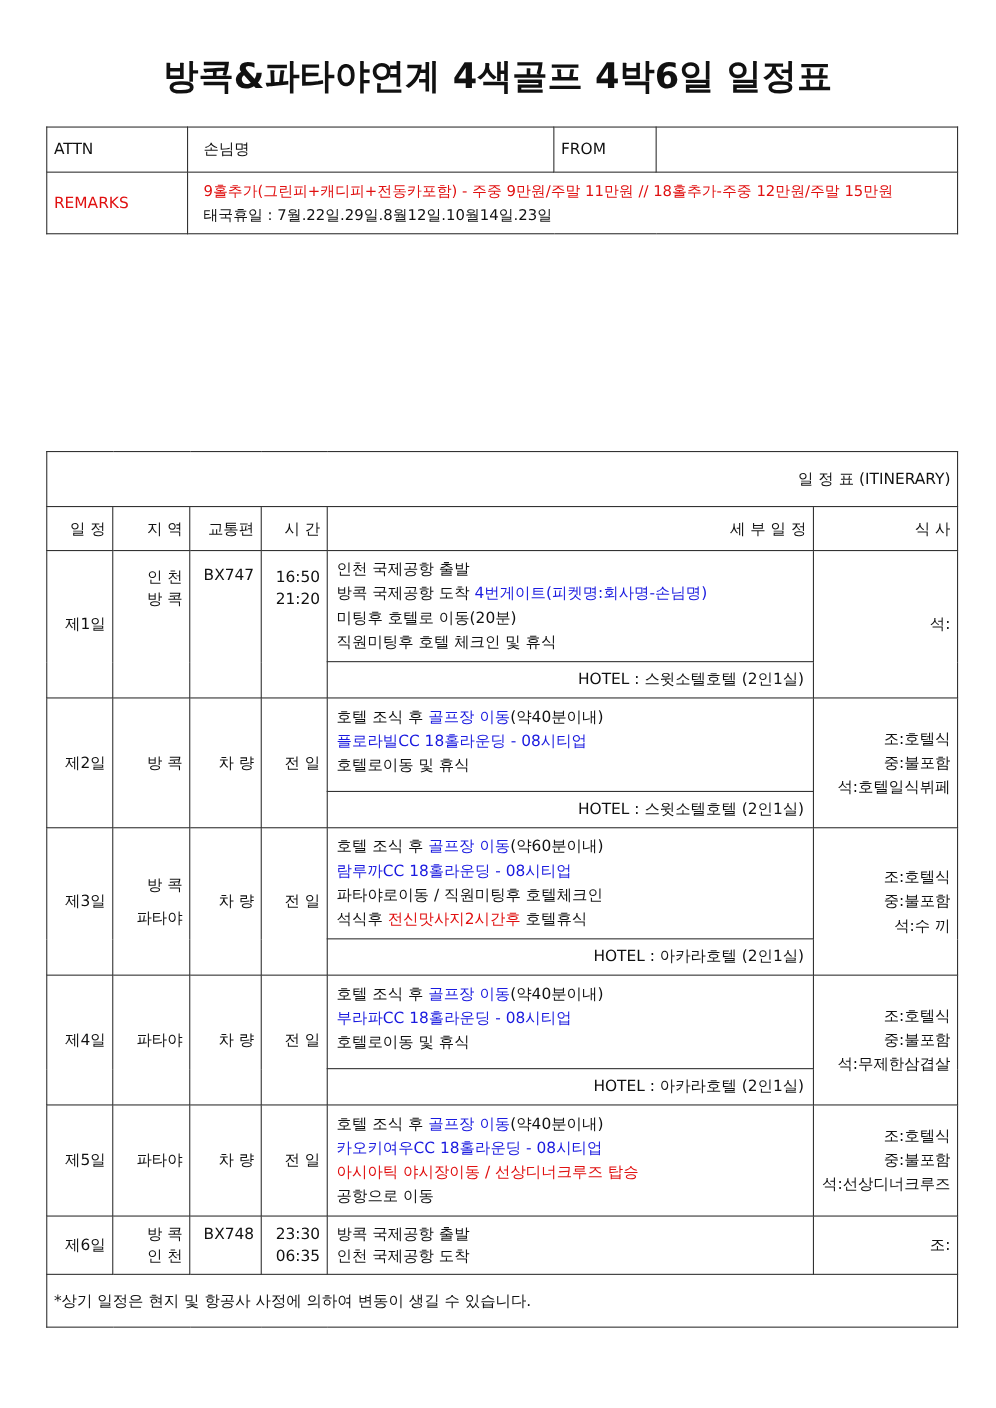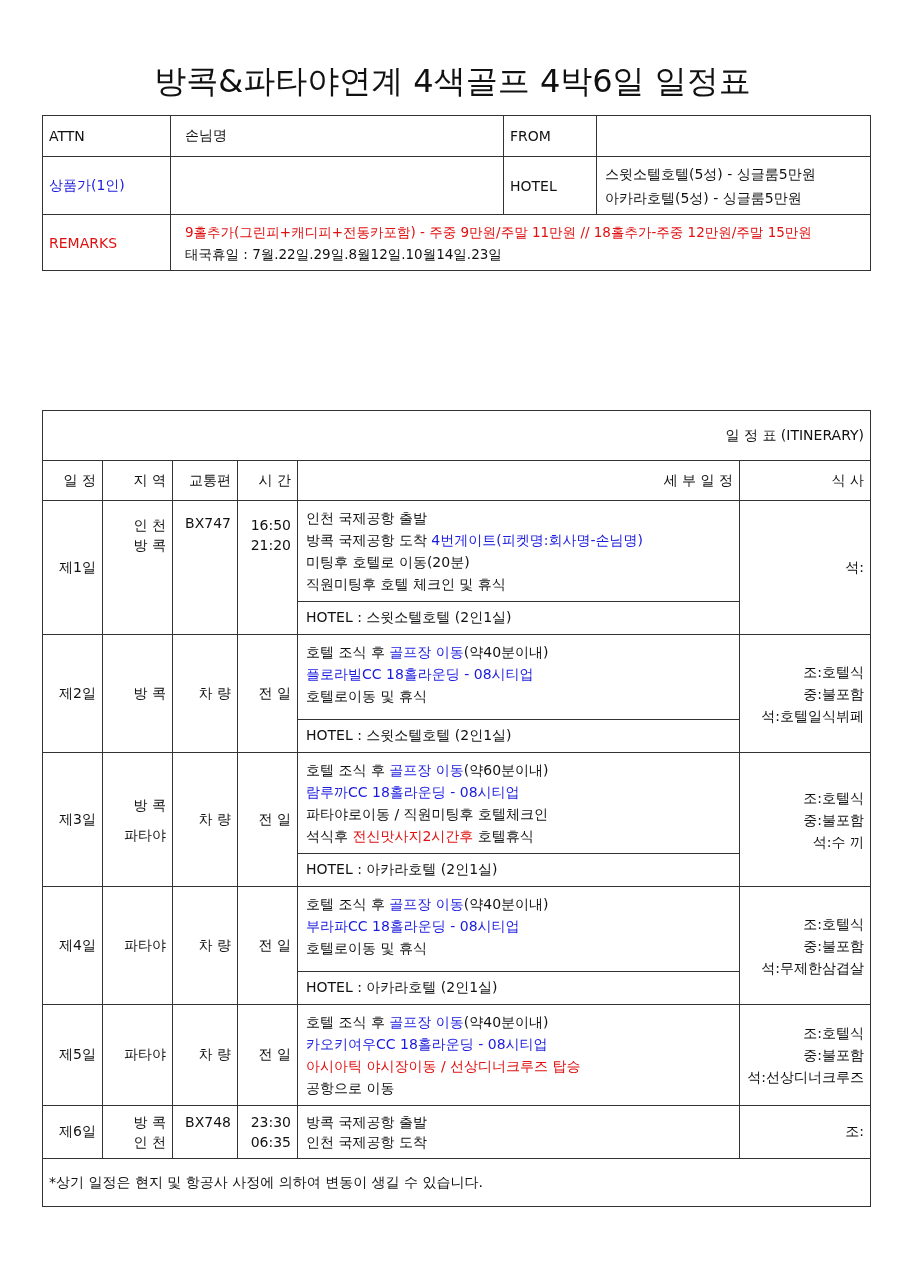--- a/index.html
+++ b/index.html
@@ -1,56 +1,47 @@
 <!DOCTYPE html>
 <html><head>
 <meta charset="utf-8">
 <style>
   html, body { margin: 0; padding: 0; background: #ffffff; }
   body { width: 905px; height: 1280px; position: relative; font-family: "DejaVu Sans", sans-serif; color: #111; }
-  .title { position: absolute; top: 60px; left: 0; width: 905px; text-align: center; font-size: 32px; font-weight: normal; letter-spacing: 0px; }
+  .title { position: absolute; top: 48px; left: 0; width: 905px; text-align: center; font-size: 32px; font-weight: bold; letter-spacing: 0px; }
   table { border-collapse: collapse; position: absolute; left: 42px; width: 828px; table-layout: fixed; }
   td { border: 1px solid #333; font-size: 14px; padding: 0 6px; vertical-align: middle; }
   .blue { color: #1a1adf; }
   .red { color: #e01010; }
   .center { text-align: right; }
   .lbl { }
   .plain { padding-left: 14px; }
   .sched td { font-size: 14px; }
   .detail { padding: 6px 8px; line-height: 22px; vertical-align: top; }
-  .hotel { padding: 0 8px; height: 32px; }
+  .hotel { padding: 0 8px; height: 32px; text-align: right; }
 </style>
 </head>
 <body>
 
 <div class="title">방콕&amp;파타야연계 4색골프 4박6일 일정표</div>
 
 <table style="top:115px;">
   <colgroup>
       <col style="width:128px">
       <col style="width:333px">
       <col style="width:93px">
       <col style="width:274px">
     </colgroup>
   <tbody>
       <tr style="height:41px">
     <td class="lbl">ATTN</td>
     <td class="plain">손님명</td>
     <td class="lbl">FROM</td>
     <td class="plain"></td>
   </tr>
-  <tr style="height:58px">
-    <td class="lbl blue">상품가(1인)</td>
-    <td class="plain"></td>
-    <td class="lbl">HOTEL</td>
-    <td style="line-height:24px;padding-left:8px">
-      <div>스윗소텔호텔(5성) - 싱글룸5만원</div>
-      <div>아카라호텔(5성) - 싱글룸5만원</div>
-    </td>
-  </tr>
   <tr style="height:56px">
     <td class="lbl red">REMARKS</td>
     <td colspan="3" style="line-height:22px;padding-left:14px;font-size:13.5px">
       <div class="red">9홀추가(그린피+캐디피+전동카포함) - 주중 9만원/주말 11만원 // 18홀추가-주중 12만원/주말 15만원</div>
       <div>태국휴일 : 7월.22일.29일.8월12일.10월14일.23일</div>
     </td>
   </tr>
 </tbody>
   </table>
 

